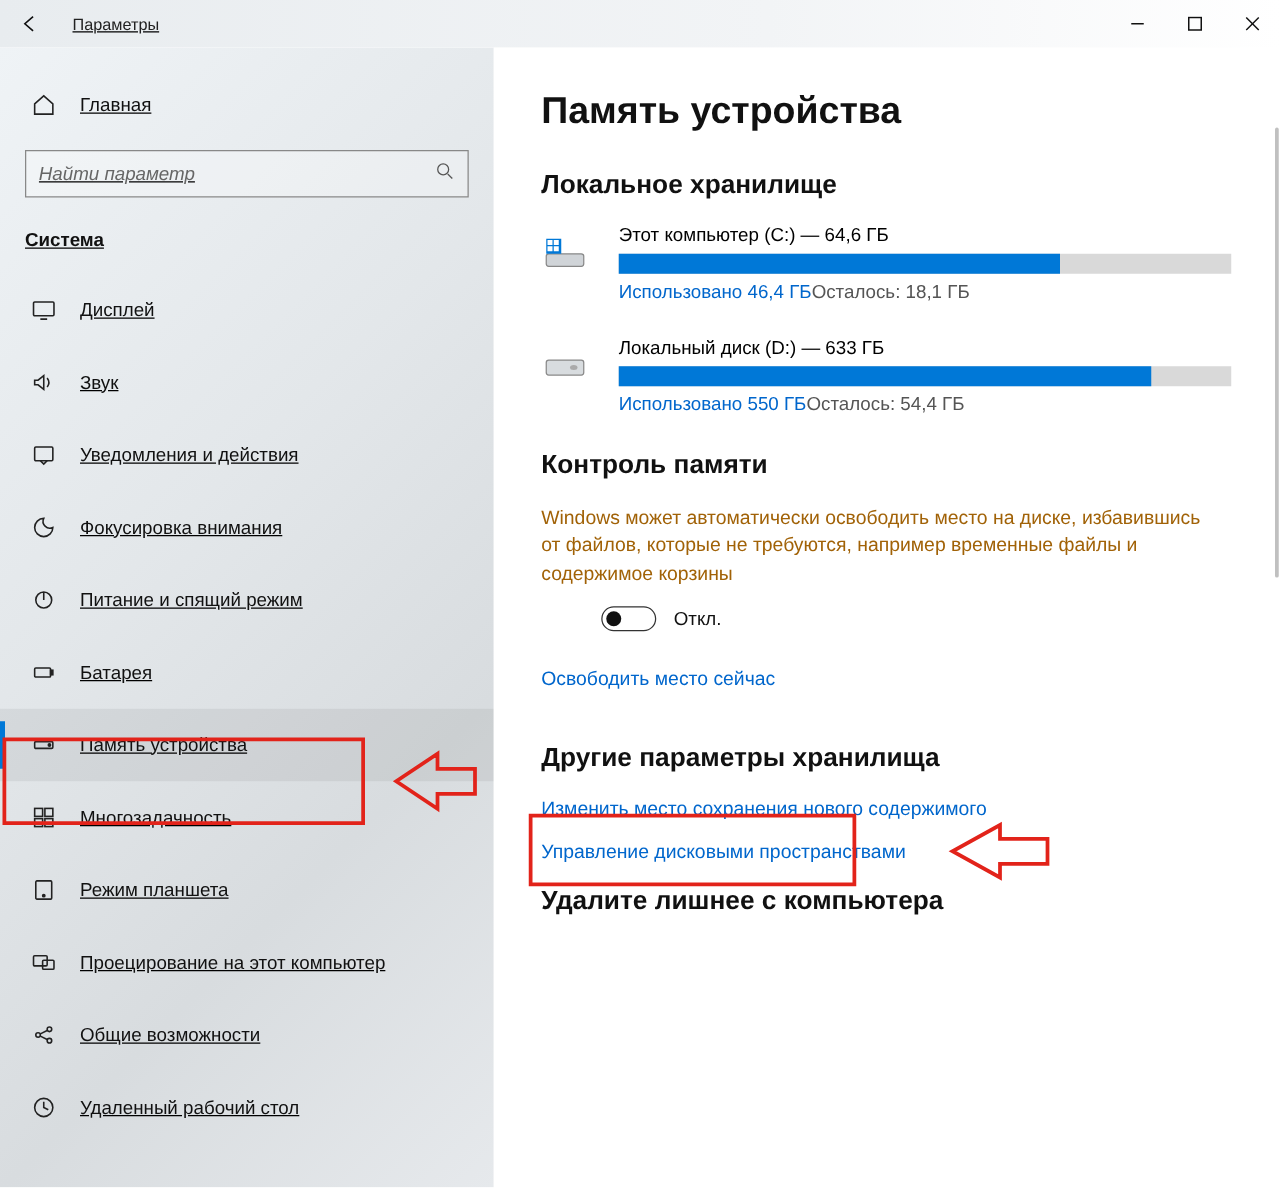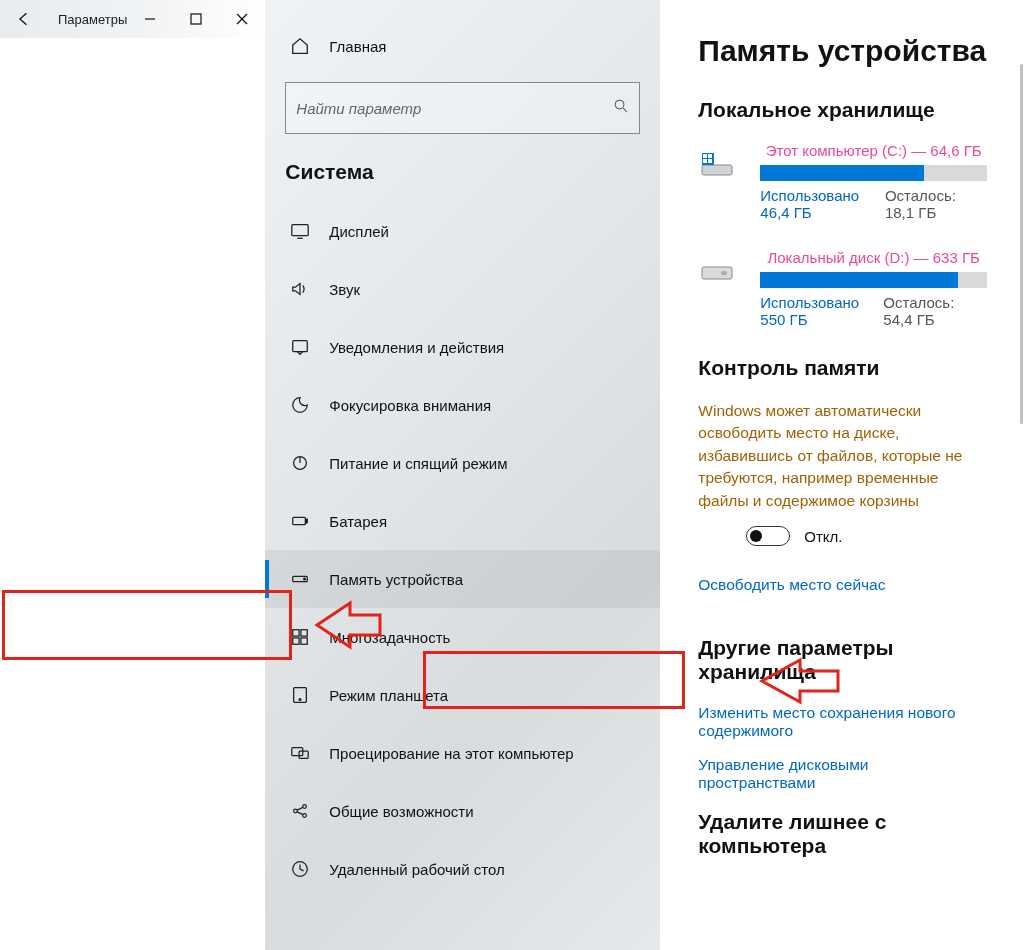--- a/index.html
+++ b/index.html
@@ -1,60 +1,60 @@
 <!DOCTYPE html>
 <html><head>
 <meta charset="utf-8">
 <style>
   * { box-sizing: border-box; margin: 0; padding: 0; font-family: "Segoe UI", Arial, sans-serif; }
   html, body { width: 1025px; height: 950px; overflow: hidden; background: #fff; }
 
-  .window { width: 1025px; height: 950px; display: flex; position: relative; }
+  .window { width: 1025px; height: 950px; display: flex; flex-direction: column; position: relative; text-decoration: underline; }
 
   
   .titlebar { height: 38px; display: flex; align-items: center; background: linear-gradient(to right, #e8ecef 0%, #f2f4f6 60%, #ffffff 100%); }
   .titlebar .back { width: 48px; height: 38px; display:flex; align-items:center; justify-content:center; font-size:18px; color:#111; }
   .titlebar .title { font-size: 13px; color:#222; padding-left: 10px; }
   .titlebar .spacer { flex: 1; }
   .win-controls { display:flex; }
   .win-btn { width:46px; height:38px; display:flex; align-items:center; justify-content:center; font-size:14px; color:#222; }
   .win-btn svg { display:block; }
 
   .body { flex:1; display:flex; overflow:hidden; }
 
   
   .sidebar { width: 395px; height: 100%; background: linear-gradient(135deg, #eff3f6 0%, #e3e7ea 40%, #d8dcdf 70%, #e6e9ec 100%); padding-top: 28px; position: relative; }
   .home-row { display:flex; align-items:center; gap:18px; padding: 8px 20px 20px 24px; color:#111; font-size:15px; }
   .home-row .icon { width:22px; display:flex; justify-content:center; }
 
-  .search-box { margin: 6px 20px 22px 20px; height: 52px; background: rgba(255,255,255,0.25); border: 1px solid #888; display:flex; align-items:center; padding: 0 10px; font-size:15px; color:#666; }
+  .search-box { margin: 6px 20px 22px 20px; height: 38px; background: rgba(255,255,255,0.25); border: 1px solid #888; display:flex; align-items:center; padding: 0 10px; font-size:15px; color:#666; }
   .search-box input { flex:1; border:none; background:transparent; outline:none; font-size:15px; color:#333; font-style: italic; }
   .search-box input::placeholder { color:#666; font-style: italic; }
   .search-box .sicon { font-size:16px; color:#555; }
 
-  .cat-title { font-weight:600; font-size:21px; color:#111; padding: 4px 5px 18px 20px; }
+  .cat-title { font-weight:600; font-size:15px; color:#111; padding: 4px 5px 18px 20px; }
 
   .nav-list { display:flex; flex-direction:column; }
   .nav-item { display:flex; align-items:center; gap:18px; padding: 0 20px 0 24px; height:58px; font-size:15px; color:#111; position:relative; }
   .nav-item .icon { width:22px; display:flex; justify-content:center; color:#222; }
   .nav-item.selected { background: rgba(0,0,0,0.06); }
   .nav-item.selected::before { content:""; position:absolute; left:0; top:10px; bottom:10px; width:4px; background:#0078d7; }
 
   
   .main { flex:1; background:#fff; position:relative; overflow:hidden; }
   .main-scroll { position:absolute; inset:0; overflow:hidden; }
   .scrollbar-thumb { position:absolute; right:2px; top:64px; width:3px; height:360px; background:#c0c0c0; border-radius:2px; }
   .content { padding: 34px 38px 0 38px; }
   .h1 { font-size:30px; font-weight:600; color:#111; margin-bottom: 30px; }
   .h2 { font-size:21px; font-weight:600; color:#111; margin: 12px 0 20px 0; }
 
   .drive { display:flex; gap:24px; margin-bottom: 28px; align-items:flex-start; }
   .drive .dicon { width:38px; height:38px; display:flex; align-items:center; justify-content:center; margin-top:4px; }
   .drive .dinfo { flex:1; }
-  .drive-label { font-size:15px; color:#ec4899; margin-bottom:6px;text-align:center; }
+  .drive-label { font-size:15px; color:#000000; margin-bottom:6px; }
   .bar { width: 100%; max-width: 490px; height:16px; background:#d9d9d9; position:relative; margin-bottom:6px; }
   .bar .fill { position:absolute; left:0; top:0; bottom:0; background:#0078d7; }
   .drive-stats { display:flex; max-width:490px; font-size:15px; }
   .used { color:#0066cc; }
   .free { color:#555; }
 
   .desc { font-size:15.5px; color:#a16207; line-height:1.45; margin-bottom:14px; max-width:540px; }
 
   .toggle-row { display:flex; align-items:center; gap:14px; margin-bottom:22px;padding-left:48px; }
   .toggle { width:44px; height:20px; border:1px solid #333; border-radius:10px; position:relative; background:#fff; }

